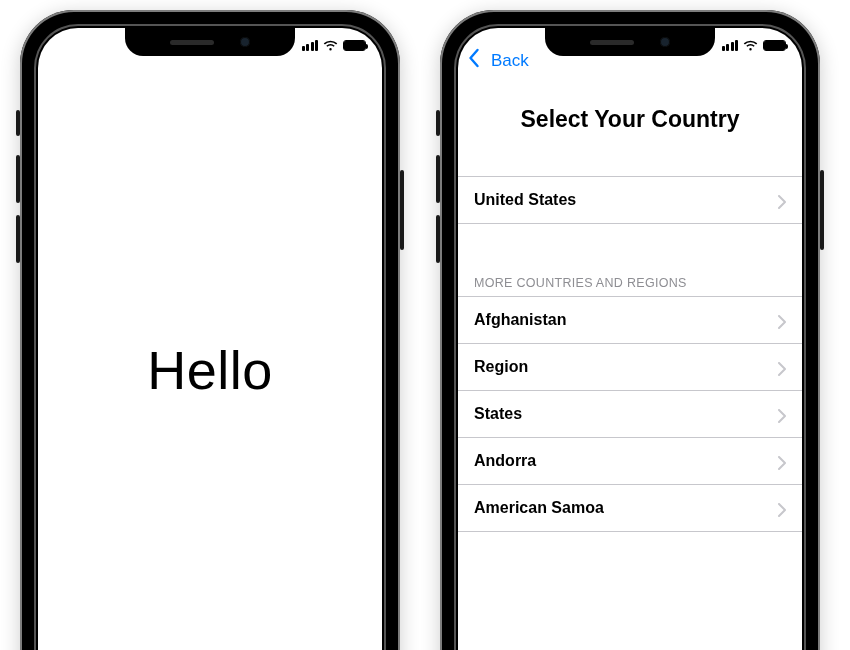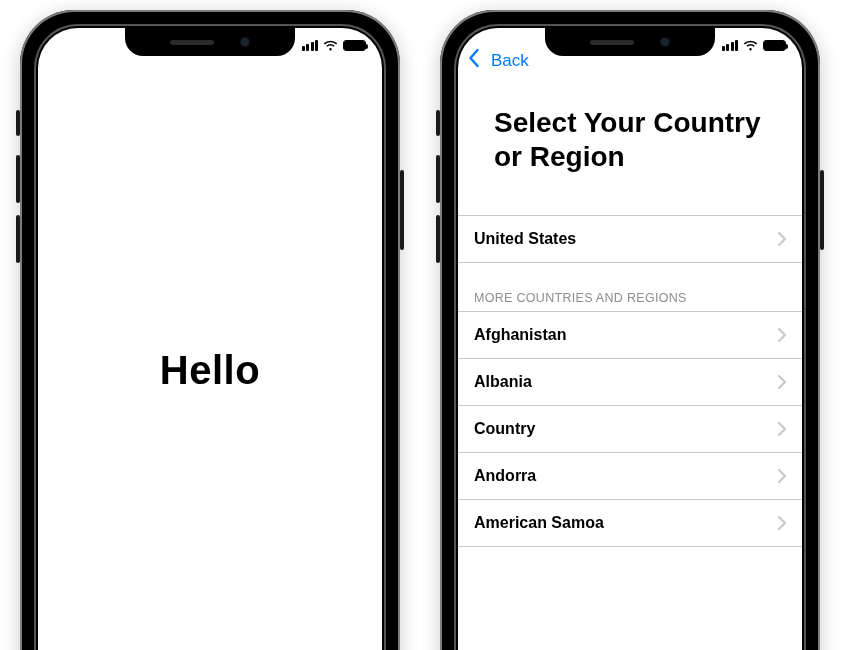--- a/index.html
+++ b/index.html
@@ -48,39 +48,39 @@
   .sig i{width:3px;background:#000;border-radius:1px;}
   .sig i:nth-child(1){height:5px}.sig i:nth-child(2){height:7px}.sig i:nth-child(3){height:9px}.sig i:nth-child(4){height:11px}
   .wifi{width:15px;height:15px;}
   .batt{width:23px;height:11px;border:1px solid #000;border-radius:3px;position:relative;}
   .batt::after{content:"";position:absolute;right:-3px;top:3px;width:2px;height:5px;background:#000;border-radius:0 2px 2px 0;}
   .batt i{display:block;width:100%;height:100%;background:#000;border-radius:1.5px;}
   
   .hello{
     position:absolute;inset:0;display:flex;align-items:center;justify-content:center;
   }
-  .hello h1{font-size:40px;font-weight:700;letter-spacing:.5px;margin-top:-60px;}
+  .hello h1{font-size:54px;font-weight:400;letter-spacing:.5px;margin-top:-60px;}
   
   .nav{
     position:absolute;top:20px;left:10px;display:flex;align-items:center;gap:10px;
     color:var(--link-blue);font-size:17px;cursor:pointer;
   }
   .nav svg{width:13px;height:20px;}
   .title{
-    padding-top:78px;text-align:left;font-size:28px;font-weight:700;line-height:1.2;
-    padding-left:36px;padding-right:20px;
+    padding-top:78px;text-align:center;font-size:23px;font-weight:700;line-height:1.2;
+    padding-left:20px;padding-right:20px;
   }
   .list{margin-top:42px;}
   .section-gap{height:28px;}
   .section-header{
     font-size:12.5px;letter-spacing:.3px;color:var(--section);
-    padding:0 16px 6px;border-bottom:1px solid var(--hairline);
+    padding:0 16px 6px;border-bottom:1px solid var(--hairline);margin-top:24px;
   }
   .row{
-    display:flex;align-items:center;justify-content:space-between;
+    display:flex;align-items:flex-end;justify-content:space-between;
     padding:14px 16px;border-bottom:1px solid var(--hairline);cursor:pointer;
     font-size:16px;font-weight:600;color:#000;background:#fff;
   }
   .row:first-child{border-top:1px solid var(--hairline);}
   .chev{color:var(--chevron);}
   .chev svg{width:8px;height:14px;display:block;}
 </style>
 </head>
 <body>
 
@@ -152,21 +152,20 @@
         <span>
           <svg viewBox="0 0 12 20">
                 <path fill="none" stroke="#007aff" stroke-width="2.4" stroke-linecap="round" stroke-linejoin="round" d="M9 2 2 10l7 8"></path>
               </svg>
         </span>
         <span>Back</span>
       </div>
 
       <h2 class="title">
         <span>Select Your Country</span><br>
-        <span>or Region</span>
       </h2>
 
       <div class="list">
 
         <div class="row">
           <span>United States</span>
           <span class="chev">
             <svg viewBox="0 0 8 14">
                   <path fill="none" stroke="#c7c7cc" stroke-width="2" stroke-linecap="round" stroke-linejoin="round" d="M1 1l6 6-6 6"></path>
                 </svg>
@@ -178,29 +177,29 @@
 
         <div class="row">
           <span>Afghanistan</span>
           <span class="chev">
                 <svg viewBox="0 0 8 14">
                   <path fill="none" stroke="#c7c7cc" stroke-width="2" stroke-linecap="round" stroke-linejoin="round" d="M1 1l6 6-6 6"></path>
                 </svg>
               </span>
         </div>
         <div class="row">
-          <span>Albania</span>
-          <span class="chev">
-                <svg viewBox="0 0 8 14">
-                  <path fill="none" stroke="#c7c7cc" stroke-width="2" stroke-linecap="round" stroke-linejoin="round" d="M1 1l6 6-6 6"></path>
-                </svg>
-              </span>
-        </div>
-        <div class="row">
-          <span>Country</span>
+          <span>Region</span>
+          <span class="chev">
+                <svg viewBox="0 0 8 14">
+                  <path fill="none" stroke="#c7c7cc" stroke-width="2" stroke-linecap="round" stroke-linejoin="round" d="M1 1l6 6-6 6"></path>
+                </svg>
+              </span>
+        </div>
+        <div class="row">
+          <span>States</span>
           <span class="chev">
                 <svg viewBox="0 0 8 14">
                   <path fill="none" stroke="#c7c7cc" stroke-width="2" stroke-linecap="round" stroke-linejoin="round" d="M1 1l6 6-6 6"></path>
                 </svg>
               </span>
         </div>
         <div class="row">
           <span>Andorra</span>
           <span class="chev">
                 <svg viewBox="0 0 8 14">

